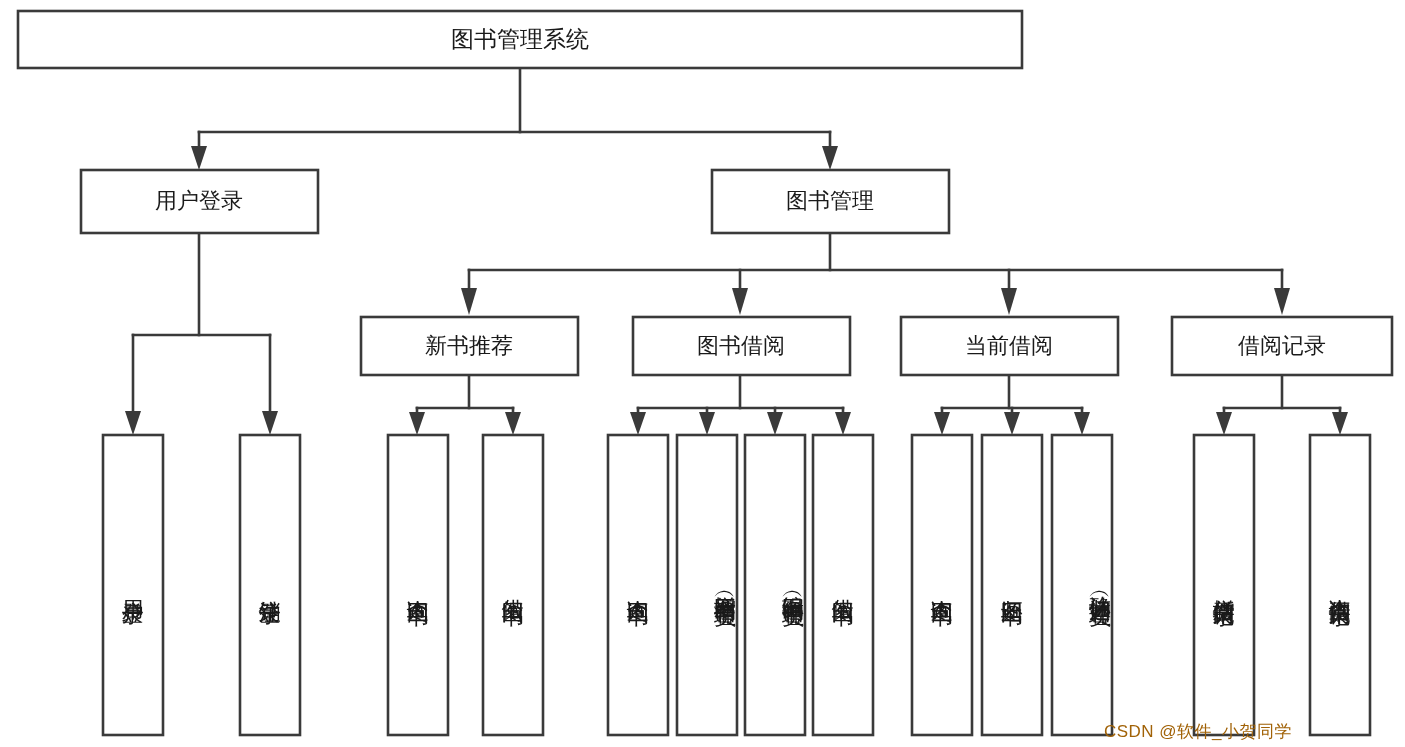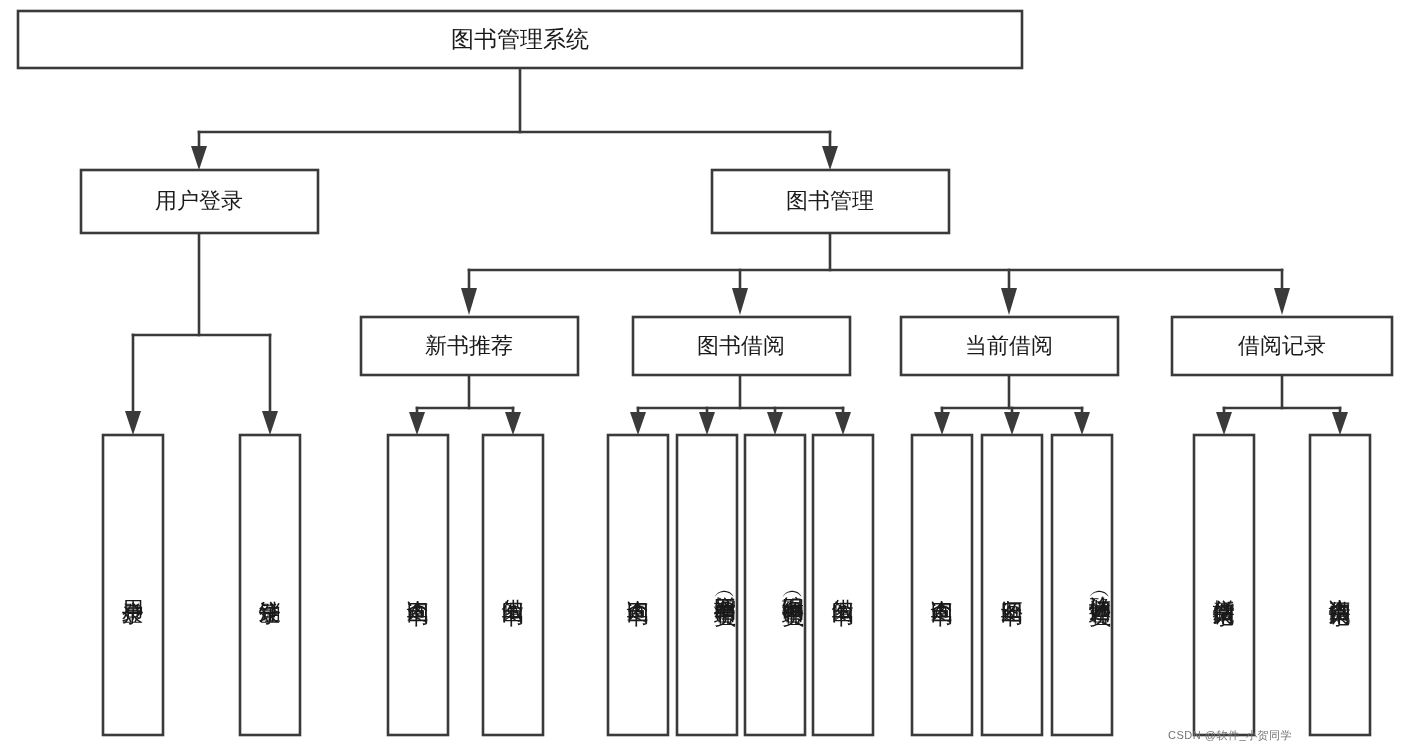--- a/index.html
+++ b/index.html
@@ -65,22 +65,22 @@
     white-space: nowrap;
     text-align: center;
     pointer-events: none;
     user-select: none;
   }
   .watermark {
     position: absolute;
     right: 8px;
     bottom: 4px;
     font-family: "Liberation Sans", "DejaVu Sans", sans-serif;
-    font-size: 11px;
-    color: #737373;
+    font-size: 17px;
+    color: #a16207;
     letter-spacing: 0.5px;
     white-space: nowrap;
   }
 </style>
 </head>
 <body>
 
 <div id="diagram-root">
 
   <svg class="diagram-canvas" viewBox="0 0 1405 747">

